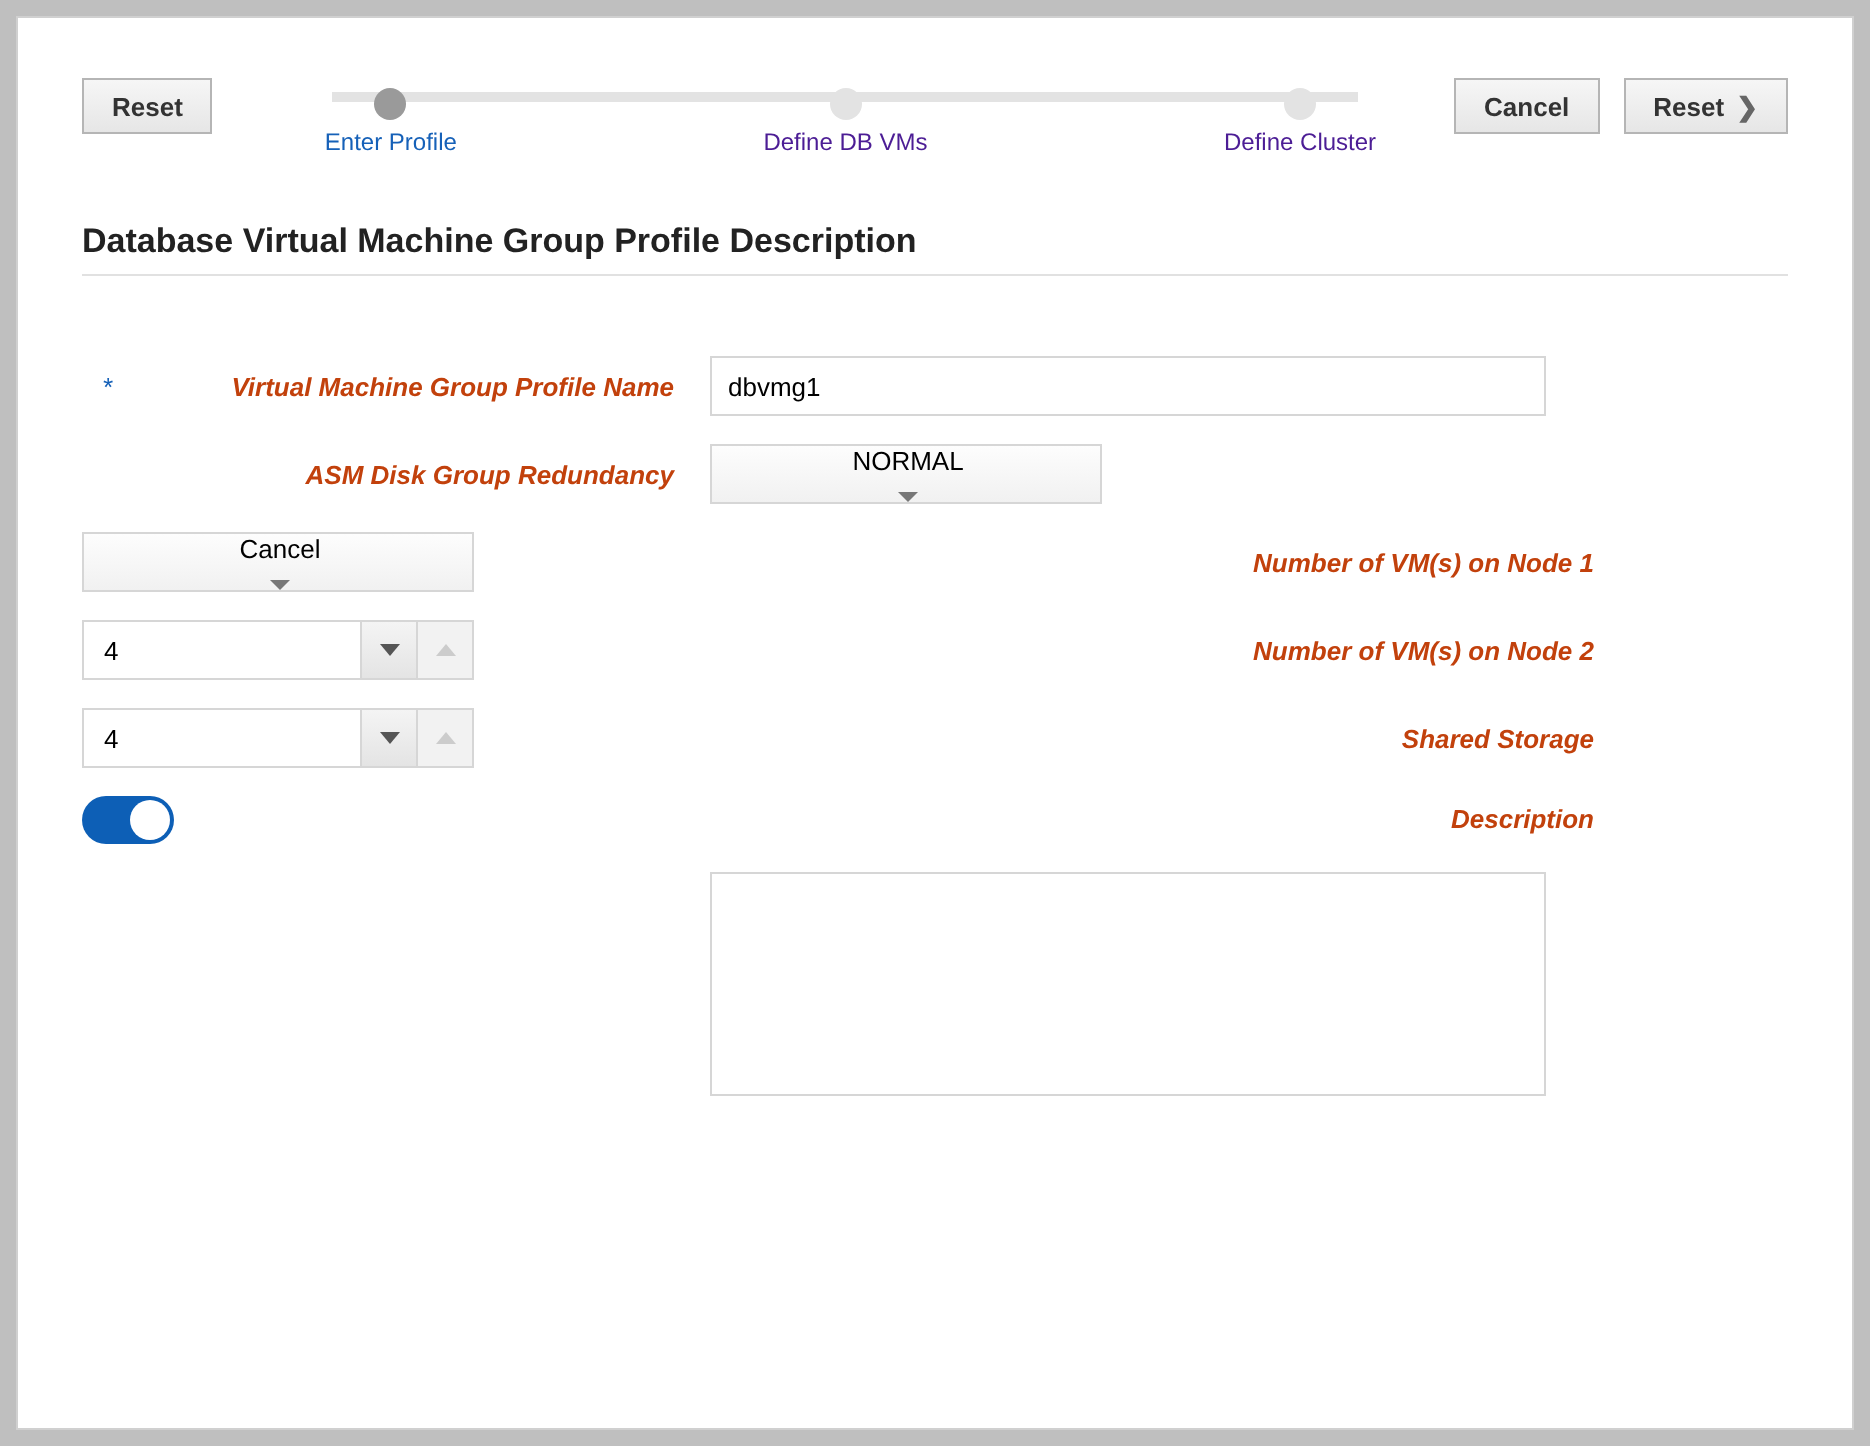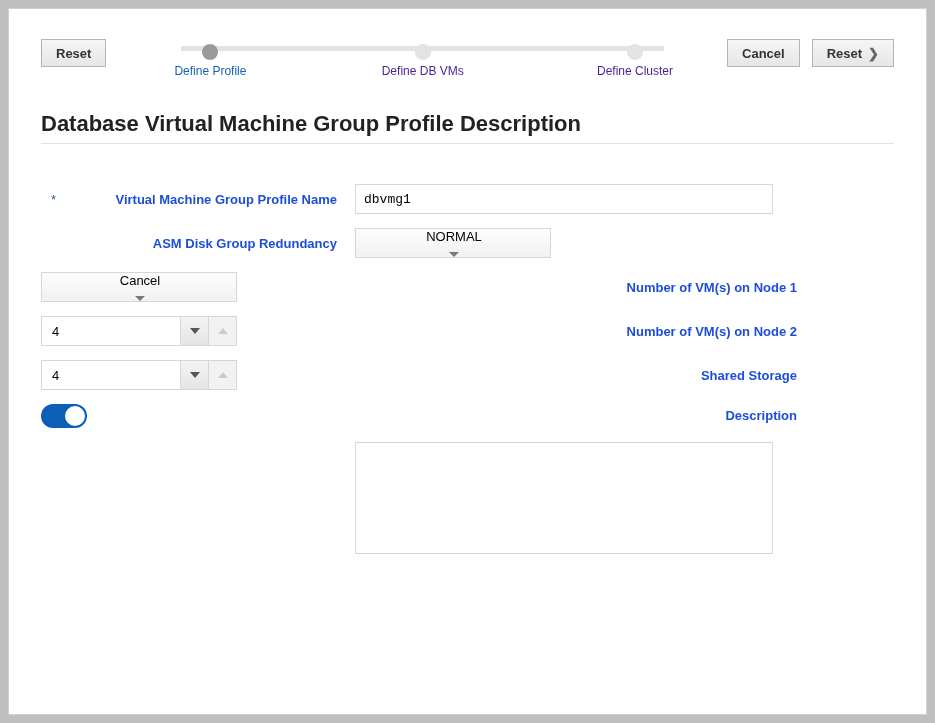--- a/index.html
+++ b/index.html
@@ -20,21 +20,20 @@
     height: 100%;
     background: #fff;
     border: 1px solid #d0d0d0;
     padding: 30px 32px 20px 32px;
     position: relative;
   }
   .topbar {
     display: flex;
     align-items: flex-start;
     margin-bottom: 28px;
-    gap: 15px;
   }
   .btn {
     display: inline-flex;
     align-items: center;
     height: 28px;
     padding: 0 14px;
     font-size: 13px;
     font-weight: bold;
     color: #333;
     background: linear-gradient(#f6f6f6, #e6e6e6);
@@ -97,21 +96,21 @@
   }
   .step-label.active {
     color: #1661b8;
   }
   .right-buttons {
     display: flex;
     gap: 12px;
   }
   .chev { margin-left: 6px; color:#666; font-weight:bold; }
   h1.page-title {
-    font-size: 22px;
+    font-size: 17px;
     font-weight: bold;
     margin: 0 0 6px 0;
     color: #222;
   }
   .subtitle {
     font-size: 14px;
     color: #333;
     margin-bottom: 10px;
   }
   .rule {
@@ -124,40 +123,40 @@
     grid-template-columns: 300px 1fr;
     row-gap: 14px;
     column-gap: 14px;
     align-items: center;
     max-width: 760px;
   }
   .lbl {
     text-align: right;
     font-size: 13px;
     font-weight: bold;
-    color: #1d4ed8;
+    color: #c2410c;
     padding-right: 4px;
     position: relative;
+    font-style: italic;
   }
   .lbl.req::before {
     content: "*";
     color: #1661b8;
     position: absolute;
     left: 10px;
     top: 0;
     font-weight: normal;
   }
   .txt-input {
     width: 418px;
     height: 30px;
     padding: 0 8px;
     font-size: 13px;
     border: 1px solid #d6d6d6;
     background: #fff;
-    font-family: Liberation Mono, monospace;
   }
   .select {
     width: 196px;
     height: 30px;
     display: flex;
     align-items: center;
     justify-content: space-between;
     padding: 0 8px 0 10px;
     font-size: 13px;
     border: 1px solid #d6d6d6;
@@ -245,21 +244,21 @@
     <div class="topbar">
       <div class="reset-wrap">
         <div class="btn">Reset</div>
       </div>
 
       <div class="stepper">
         <div class="track"></div>
         <div class="steps">
           <div class="step">
             <div class="dot active"></div>
-            <div class="step-label active">Define Profile</div>
+            <div class="step-label active">Enter Profile</div>
           </div>
           <div class="step">
             <div class="dot"></div>
             <div class="step-label">Define DB VMs</div>
           </div>
           <div class="step">
             <div class="dot"></div>
             <div class="step-label">Define Cluster</div>
           </div>
         </div>

